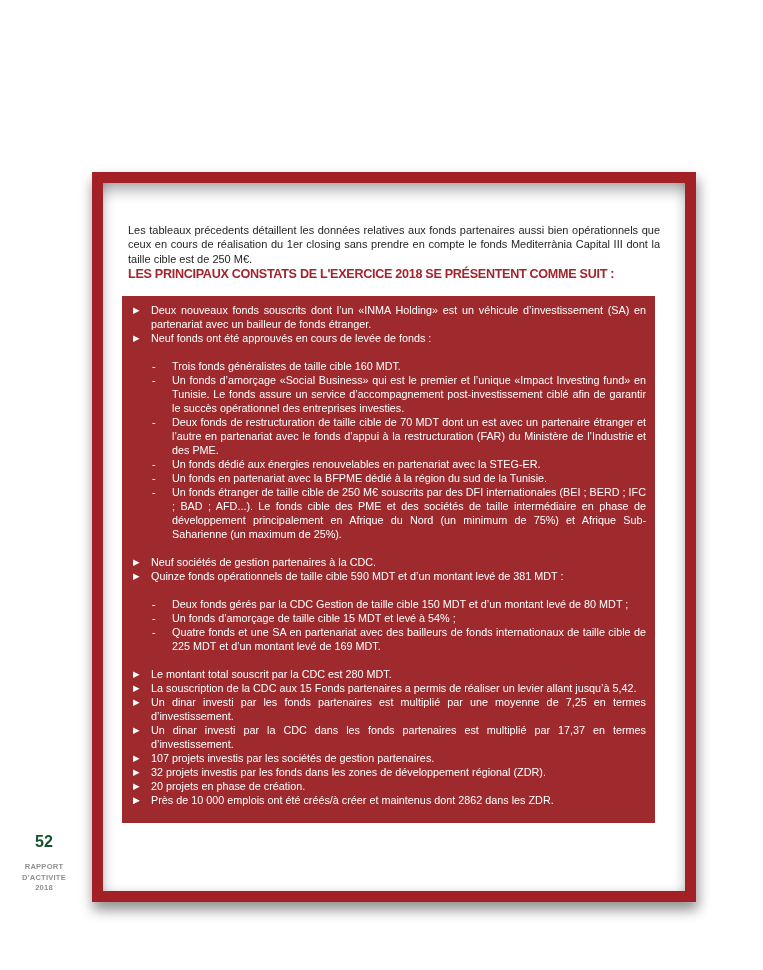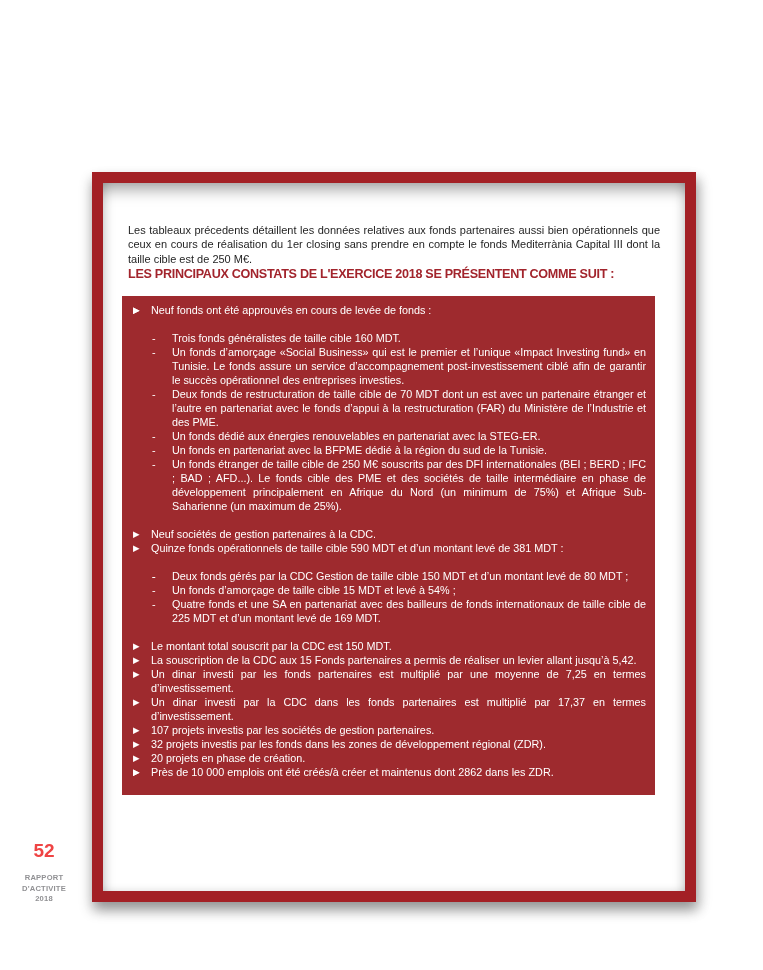--- a/index.html
+++ b/index.html
@@ -103,24 +103,23 @@
 
   
   .footer {
     position: absolute;
     left: 14px;
     top: 833px;
     width: 60px;
     text-align: center;
   }
   .page-number {
-    font-size: 19px;
+    font-size: 16px;
     font-weight: bold;
-    color: #ef4444;
-    margin-top: 7px;
+    color: #14532d;
   }
   .footer-caption {
     margin-top: 11px;
     font-size: 7.6px;
     font-weight: bold;
     line-height: 10.6px;
     letter-spacing: 0.2px;
     color: #919194;
   }
 </style>
@@ -131,35 +130,35 @@
 
   <div class="frame">
     <div class="frame-inner">
 
       <p class="intro">Les tableaux précedents détaillent les données relatives aux fonds partenaires aussi bien opérationnels que ceux en cours de réalisation du 1er closing sans prendre en compte le fonds Mediterrània Capital III dont la taille cible est de 250 M€.</p>
 
       <div class="section-title">LES PRINCIPAUX CONSTATS DE L'EXERCICE 2018 SE PRÉSENTENT COMME SUIT :</div>
 
       <div class="constats-box">
         <div>
-            <div class="row bullet"><span class="marker">▶</span></div>
+            <div class="row bullet"><span class="marker">▶</span><span>Deux nouveaux fonds souscrits dont l’un «INMA Holding» est un véhicule d’investissement (SA) en partenariat avec un bailleur de fonds étranger.</span></div>
             <div class="row bullet"><span class="marker">▶</span><span>Neuf fonds ont été approuvés en cours de levée de fonds :</span></div>
             <div class="row sub gap"><span class="marker">-</span><span>Trois fonds généralistes de taille cible 160 MDT.</span></div>
             <div class="row sub"><span class="marker">-</span><span>Un fonds d’amorçage «Social Business» qui est le premier et l’unique «Impact Investing fund» en Tunisie. Le fonds assure un service d’accompagnement post-investissement ciblé afin de garantir le succès opérationnel des entreprises investies.</span></div>
             <div class="row sub"><span class="marker">-</span><span>Deux fonds de restructuration de taille cible de 70 MDT dont un est avec un partenaire étranger et l’autre en partenariat avec le fonds d’appui à la restructuration (FAR) du Ministère de l’Industrie et des PME.</span></div>
             <div class="row sub"><span class="marker">-</span><span>Un fonds dédié aux énergies renouvelables en partenariat avec la STEG-ER.</span></div>
             <div class="row sub"><span class="marker">-</span><span>Un fonds en partenariat avec la BFPME dédié à la région du sud de la Tunisie.</span></div>
             <div class="row sub"><span class="marker">-</span><span>Un fonds étranger de taille cible de 250 M€ souscrits par des DFI internationales (BEI ; BERD ; IFC ; BAD ; AFD...). Le fonds cible des PME et des sociétés de taille intermédiaire en phase de développement principalement en Afrique du Nord (un minimum de 75%) et Afrique Sub-Saharienne (un maximum de 25%).</span></div>
             <div class="row bullet gap"><span class="marker">▶</span><span>Neuf sociétés de gestion partenaires à la CDC.</span></div>
             <div class="row bullet"><span class="marker">▶</span><span>Quinze fonds opérationnels de taille cible 590 MDT et d’un montant levé de 381 MDT :</span></div>
             <div class="row sub gap"><span class="marker">-</span></div>
             <div class="row sub"><span class="marker">-</span><span>Deux fonds gérés par la CDC Gestion de taille cible 150 MDT et d’un montant levé de 80 MDT ;</span></div>
             <div class="row sub"><span class="marker">-</span><span>Un fonds d’amorçage de taille cible 15 MDT et levé à 54% ;</span></div>
             <div class="row sub"><span class="marker">-</span><span>Quatre fonds et une SA en partenariat avec des bailleurs de fonds internationaux de taille cible de 225 MDT et d’un montant levé de 169 MDT.</span></div>
-            <div class="row bullet gap"><span class="marker">▶</span><span>Le montant total souscrit par la CDC est 150 MDT.</span></div>
+            <div class="row bullet gap"><span class="marker">▶</span><span>Le montant total souscrit par la CDC est 280 MDT.</span></div>
             <div class="row bullet"><span class="marker">▶</span><span>La souscription de la CDC aux 15 Fonds partenaires a permis de réaliser un levier allant jusqu’à 5,42.</span></div>
             <div class="row bullet"><span class="marker">▶</span><span>Un dinar investi par les fonds partenaires est multiplié par une moyenne de 7,25 en termes d’investissement.</span></div>
             <div class="row bullet"><span class="marker">▶</span><span>Un dinar investi par la CDC dans les fonds partenaires est multiplié par 17,37 en termes d’investissement.</span></div>
             <div class="row bullet"><span class="marker">▶</span><span>107 projets investis par les sociétés de gestion partenaires.</span></div>
             <div class="row bullet"><span class="marker">▶</span><span>32 projets investis par les fonds dans les zones de développement régional (ZDR).</span></div>
             <div class="row bullet"><span class="marker">▶</span><span>20 projets en phase de création.</span></div>
             <div class="row bullet"><span class="marker">▶</span></div>
             <div class="row bullet"><span class="marker">▶</span><span>Près de 10 000 emplois ont été créés/à créer et maintenus dont 2862 dans les ZDR.</span></div>
           </div>
       </div>

